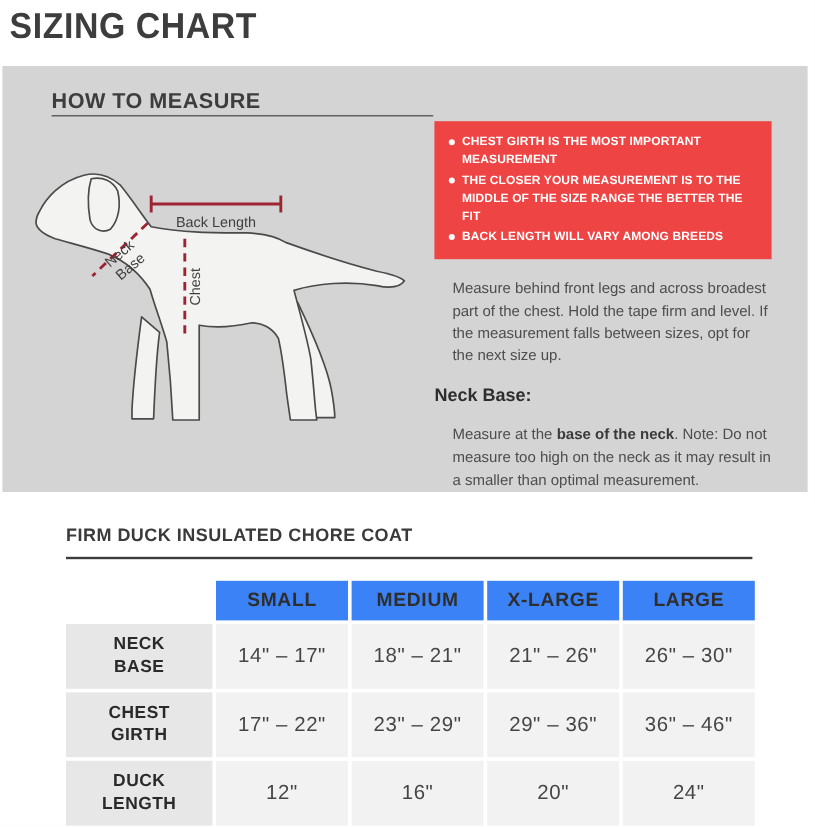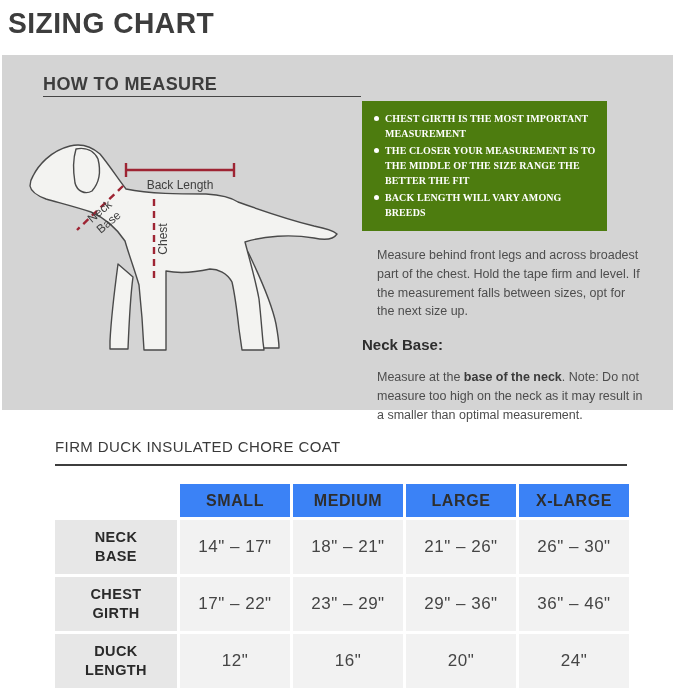--- a/index.html
+++ b/index.html
@@ -24,40 +24,39 @@
     font-size:18px;font-weight:bold;color:#3d3d3d;letter-spacing:0.4px;
     white-space:nowrap;
   }
   .htm-rule{
     position:absolute;left:41px;top:41px;width:318px;height:0;
     border-top:1.5px solid #454545;
   }
   
   .right-col{position:absolute;left:360px;top:46px;width:296px;}
   .callout{
-    background:#4d7c0f;color:#ffffff;width:245px;box-sizing:border-box;
+    background:#ef4444;color:#ffffff;width:281px;box-sizing:border-box;
     padding:10px 10px 9px 10px;
-    font-family:Liberation Serif, serif;
   }
   .callout-item{display:flex;margin:0 0 2px 0;}
   .callout-dot{
     flex:0 0 auto;width:5px;height:5px;border-radius:50%;
     background:#ffffff;margin:5px 6px 0 2px;
   }
   .callout-text{
     font-size:10px;font-weight:bold;line-height:1.5;letter-spacing:0.1px;
   }
   .m-section{margin-top:15px;width:296px;}
   .m-heading{font-size:15px;font-weight:bold;color:#2e2e2e;margin:0 0 7px 0;}
   .m-body{font-size:12.5px;color:#4d4d4d;line-height:1.5;margin:15px;}
   .m-body b{color:#3a3a3a;}
   
   .table-title{
     position:absolute;left:55px;top:438px;
-    font-size:15px;font-weight:normal;color:#3a3a3a;letter-spacing:0.4px;
+    font-size:15px;font-weight:bold;color:#3a3a3a;letter-spacing:0.4px;
     white-space:nowrap;
   }
   .table-rule{
     position:absolute;left:55px;top:464px;width:572px;height:0;
     border-top:2px solid #3d3d3d;
   }
   .size-grid{
     position:absolute;left:55px;top:484px;
     display:grid;
     grid-template-columns:122px 110px 110px 110px 110px;
@@ -177,22 +176,22 @@
 </div>
 
 <div class="table-title">FIRM DUCK INSULATED CHORE COAT</div>
 <div class="table-rule"></div>
 
 <div class="size-grid">
 
   <div class="cell corner"></div>
   <div class="cell colhead">SMALL</div>
   <div class="cell colhead">MEDIUM</div>
+  <div class="cell colhead">X-LARGE</div>
   <div class="cell colhead">LARGE</div>
-  <div class="cell colhead">X-LARGE</div>
 
   <div class="cell rowhead">
     <span>NECK</span>
     <span>BASE</span>
   </div>
   <div class="cell value">14" – 17"</div>
   <div class="cell value">18" – 21"</div>
   <div class="cell value">21" – 26"</div>
   <div class="cell value">26" – 30"</div>
 

